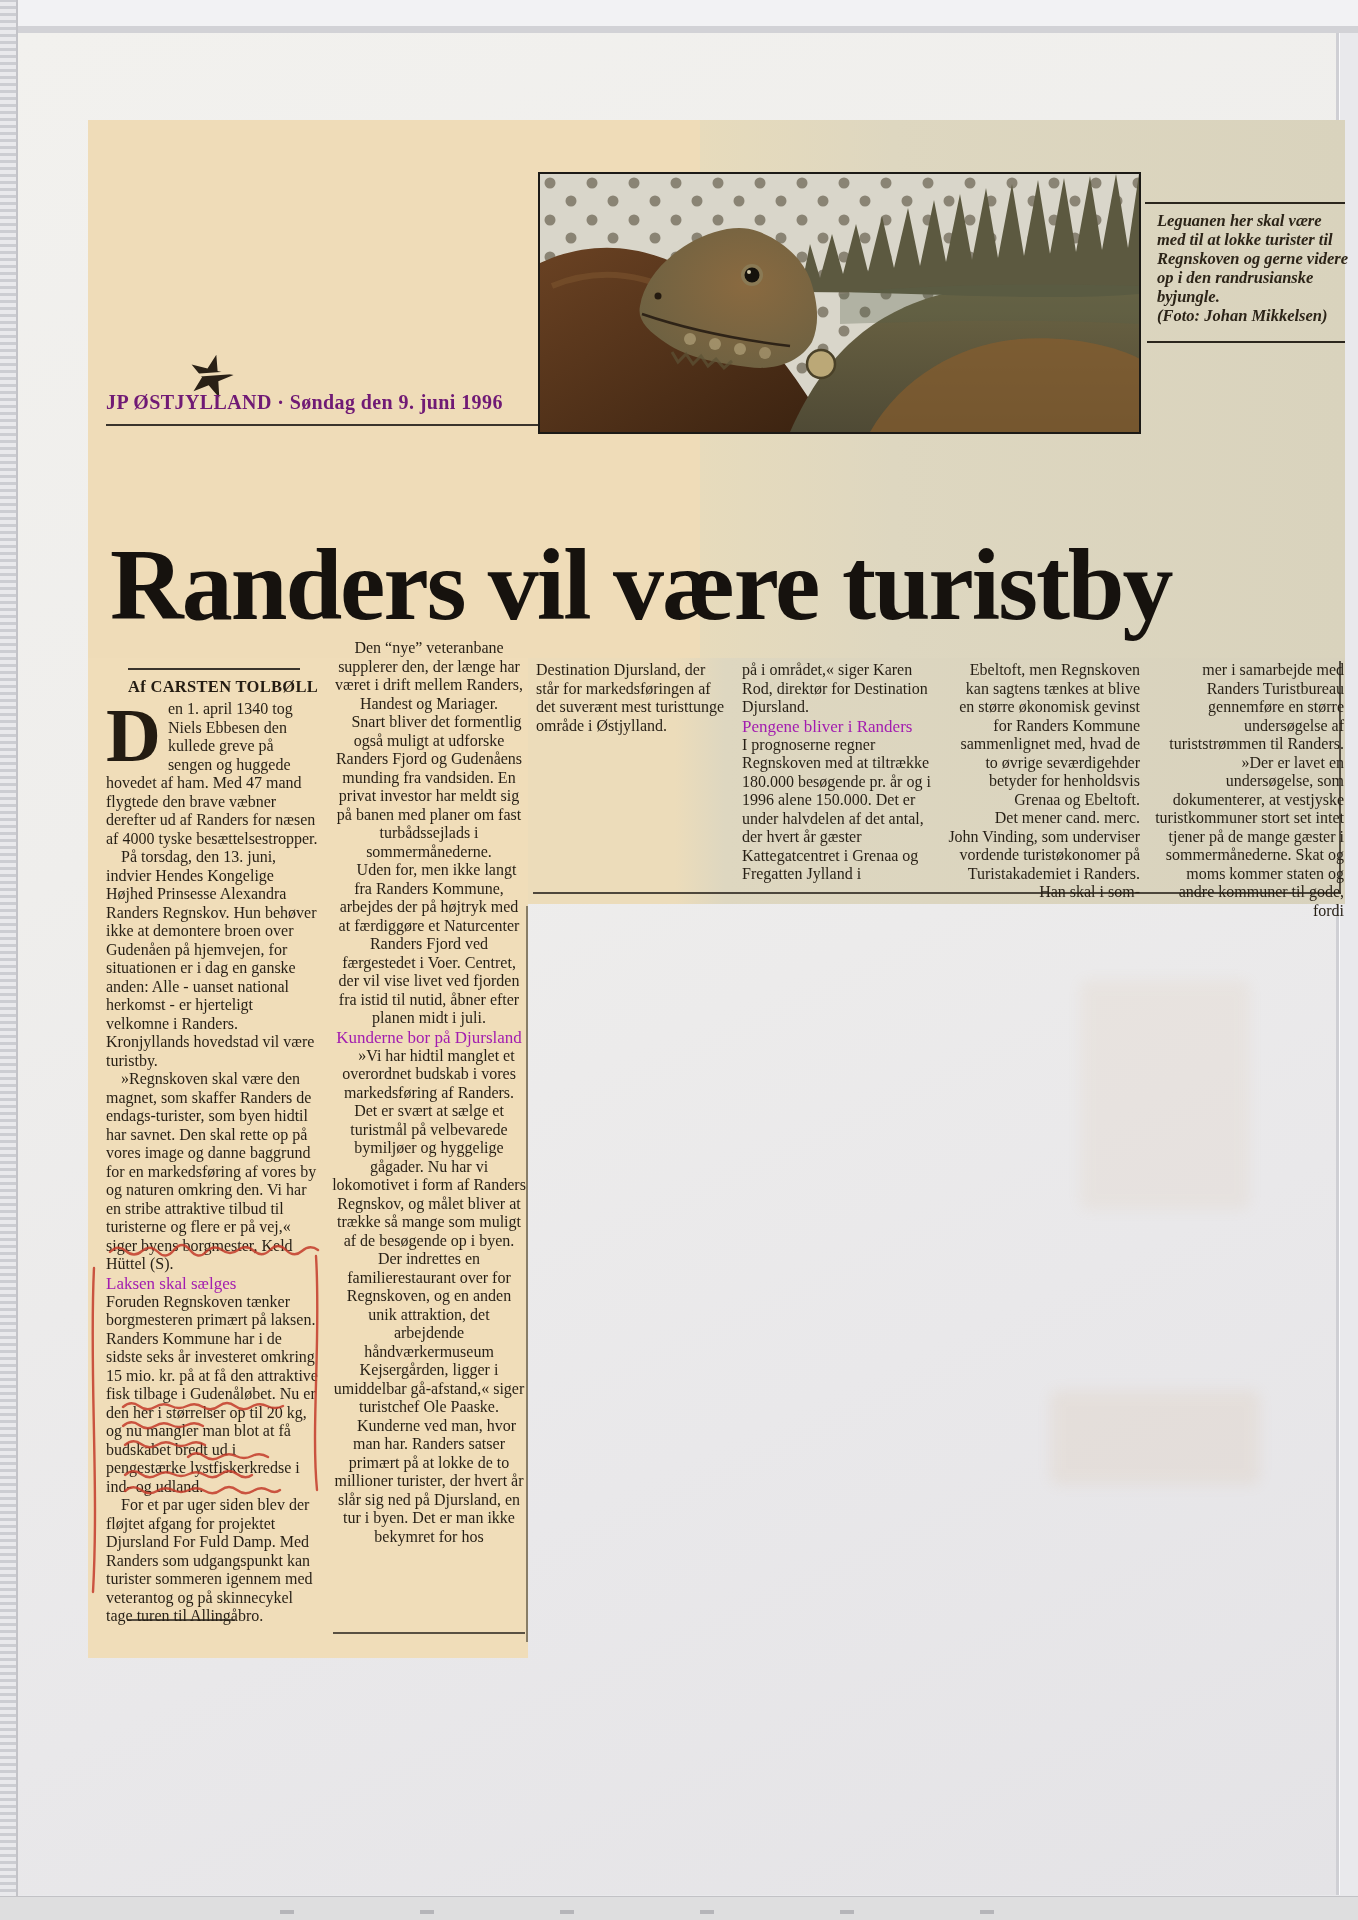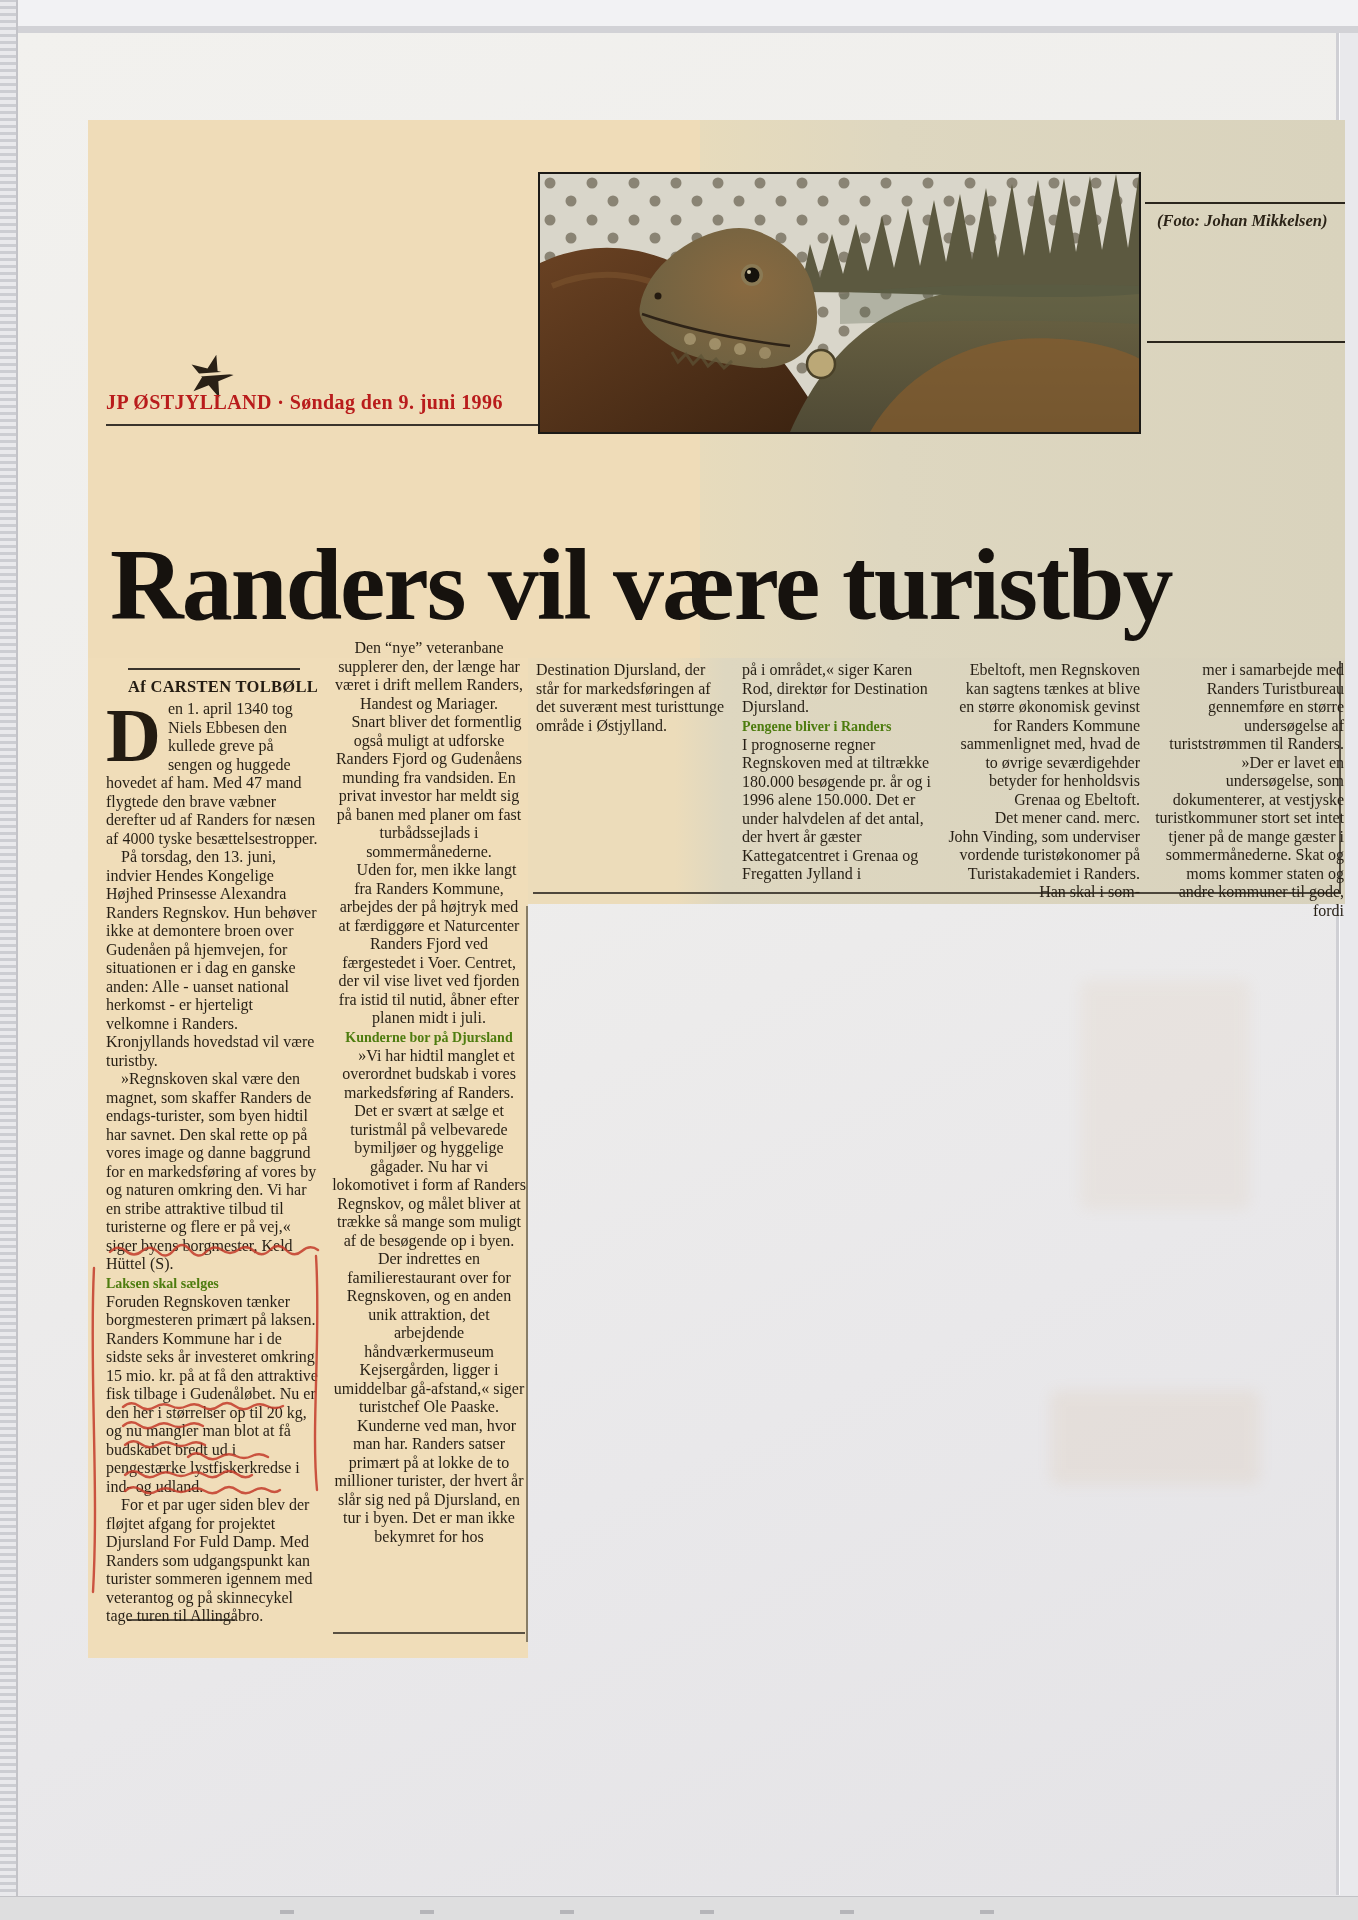--- a/index.html
+++ b/index.html
@@ -27,40 +27,40 @@
     background:linear-gradient(90deg,#e7dbbc 0%,#ded7c0 30%,#d9d3bd 100%);box-shadow:none;}
   .clip-mid-left{left:88px;top:658px;width:440px;height:1000px;background:#f0ddb9;box-shadow:none;}
   .clip-mid-right{left:528px;top:658px;width:817px;height:246px;
     background:linear-gradient(90deg,#ecdcba 0%,#ecdcba 18%,#ded7c0 24%,#d8d2bd 100%);box-shadow:none;}
 
   
   .rule{position:absolute;background:#332d24;}
 
   
   .masthead-star{position:absolute;left:186px;top:350px;width:50px;height:50px;}
-  .masthead-text{position:absolute;left:106px;top:391px;font-size:20px;font-weight:bold;color:#b91c1c;letter-spacing:.4px;}
+  .masthead-text{position:absolute;left:106px;top:391px;font-size:20px;font-weight:bold;color:#701a75;letter-spacing:.4px;}
   .masthead-rule{position:absolute;left:106px;top:424px;width:432px;height:2px;background:#3a342c;}
 
   
   .photo{position:absolute;left:538px;top:172px;width:599px;height:258px;border:2px solid #1c1a16;background:#d9d6ca;}
   .caption-rule{position:absolute;left:1145px;top:202px;width:200px;height:2px;background:#2b261d;}
   .caption{position:absolute;left:1157px;top:211px;width:192px;font-style:italic;font-weight:bold;
     font-size:16.5px;line-height:19px;color:#2c2418;}
   .caption .credit{margin-top:0;}
   .right-mid-rule{position:absolute;left:1147px;top:341px;width:198px;height:2px;background:#2b261d;}
 
   
   .headline{position:absolute;left:110px;top:534px;font-size:102px;line-height:1;font-weight:bold;
     color:#16120e;white-space:nowrap;letter-spacing:-2px;}
 
   
   .col{position:absolute;font-size:16px;line-height:18.5px;color:#261f15;}
   .col p{margin:0;}
   .ind{text-indent:15px;}
-  .sub{font-weight:bold;font-size:14px;line-height:19px;margin-top:7px;margin-bottom:3px;color:#4d7c0f;}
+  .sub{font-weight:normal;font-size:17px;line-height:19px;margin-top:7px;margin-bottom:3px;color:#a21caf;}
   .byline-rule{position:absolute;left:128px;top:668px;width:172px;height:2px;background:#3a342c;}
   .byline{position:absolute;left:128px;top:677px;font-size:16.5px;font-weight:bold;color:#241c12;letter-spacing:.3px;}
   .dropcap{float:left;font-weight:bold;font-size:76px;line-height:60px;padding:5px 7px 0 0;color:#241c12;}
   .col1{left:106px;top:700px;width:214px;}
   .col2{left:332px;top:639px;width:194px;text-align:center;}
   .col3{left:536px;top:661px;width:192px;}
   .col4{left:742px;top:661px;width:192px;}
   .col5{left:948px;top:661px;width:192px;text-align:right;}
   .col6{left:1152px;top:661px;width:192px;text-align:right;}
 
@@ -142,20 +142,21 @@
       <circle cx="209" cy="98" r="2" fill="#cfc7a8"></circle>
       <circle cx="118" cy="122" r="3.5" fill="#241a10"></circle>
       <circle cx="281" cy="190" r="14" fill="#bba877" stroke="#4a4128" stroke-width="2.5"></circle>
       <path d="M132,178 l6,10 l8,-8 l7,10 l8,-8 l7,10 l8,-7 l8,9 l8,-7" stroke="#5c5236" stroke-width="3" fill="none" opacity=".7"></path>
       <path d="M300,120 C360,112 480,108 599,112 L599,150 C480,144 360,148 300,150 Z" fill="#55614a" opacity=".3"></path>
     </svg>
   </div>
 
   <div class="caption-rule"></div>
   <div class="caption">
+    <p style="margin:0;">Leguanen her skal være med til at lokke turister til Regnskoven og gerne videre op i den randrusianske byjungle.</p>
     <p class="credit" style="margin:0;">(Foto: Johan Mikkelsen)</p>
   </div>
   <div class="right-mid-rule"></div>
 
   <div class="headline">Randers vil være turistby</div>
 
   <div class="byline-rule"></div>
   <div class="byline">Af CARSTEN TOLBØLL</div>
 
   <div class="col col1">

